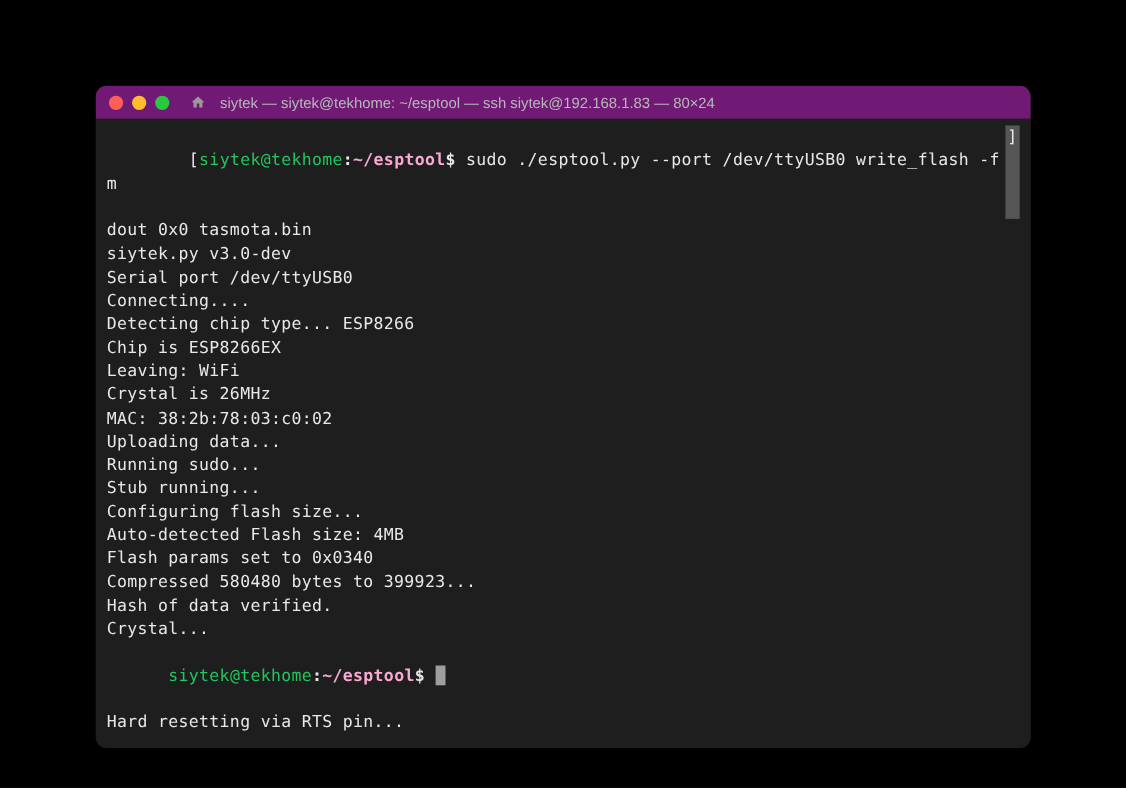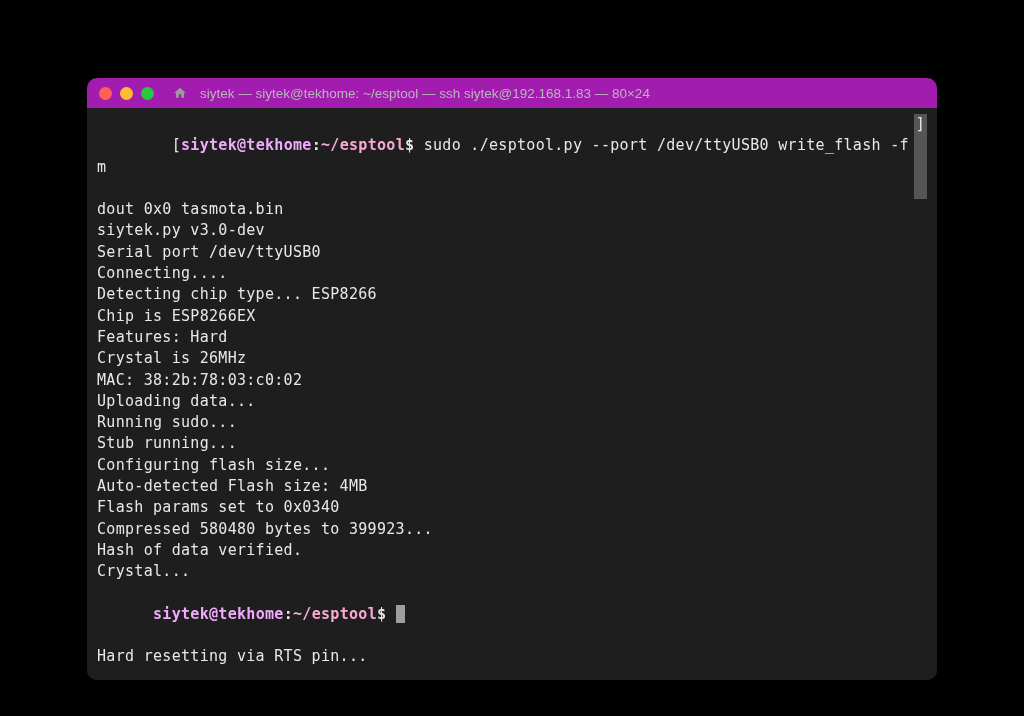--- a/index.html
+++ b/index.html
@@ -17,21 +17,21 @@
       padding-top: 78px;
     }
     .terminal-window {
       width: 850px;
       background: #1e1e1e;
       border-radius: 10px;
       overflow: hidden;
       box-shadow: 0 10px 40px rgba(0,0,0,0.6);
     }
     .titlebar {
-      background: #a21caf;
+      background: #701a75;
       height: 30px;
       display: flex;
       align-items: center;
       padding: 0 12px;
       gap: 8px;
     }
     .traffic-lights {
       display: flex;
       gap: 8px;
       margin-right: 10px;
@@ -68,21 +68,21 @@
       font-size: 15px;
       line-height: 1.42;
       color: #e8e8e8;
       background: #1e1e1e;
       letter-spacing: 0.3px;
     }
     .line {
       white-space: pre-wrap;
       word-break: break-all;
     }
-    .prompt-user { color: #f0abfc; font-weight: bold; }
+    .prompt-user { color: #22c55e; font-weight: normal; }
     .prompt-colon { color: #e8e8e8; font-weight: bold; }
     .prompt-path { color: #f9a8d4; font-weight: bold; }
     .prompt-dollar { color: #e8e8e8; font-weight: bold; }
     .cmd-text { color: #e8e8e8; }
     .scroll-indicator {
       background: #555;
       color: #e8e8e8;
       padding: 0 2px;
     }
     .cursor {
@@ -124,21 +124,21 @@
       </span>
       <span class="scroll-indicator">]</span>
     </div>
     <div class="line">dout 0x0 tasmota.bin</div>
 
     <div class="line">siytek.py v3.0-dev</div>
     <div class="line">Serial port /dev/ttyUSB0</div>
     <div class="line">Connecting....</div>
     <div class="line">Detecting chip type... ESP8266</div>
     <div class="line">Chip is ESP8266EX</div>
-    <div class="line">Features: Hard</div>
+    <div class="line">Leaving: WiFi</div>
     <div class="line">Crystal is 26MHz</div>
     <div class="line">MAC: 38:2b:78:03:c0:02</div>
     <div class="line">Uploading data...</div>
     <div class="line">Running sudo...</div>
     <div class="line">Stub running...</div>
     <div class="line">Configuring flash size...</div>
     <div class="line">Auto-detected Flash size: 4MB</div>
     <div class="line">Flash params set to 0x0340</div>
     <div class="line">Compressed 580480 bytes to 399923...</div>
     <div class="line">Hash of data verified.</div>

